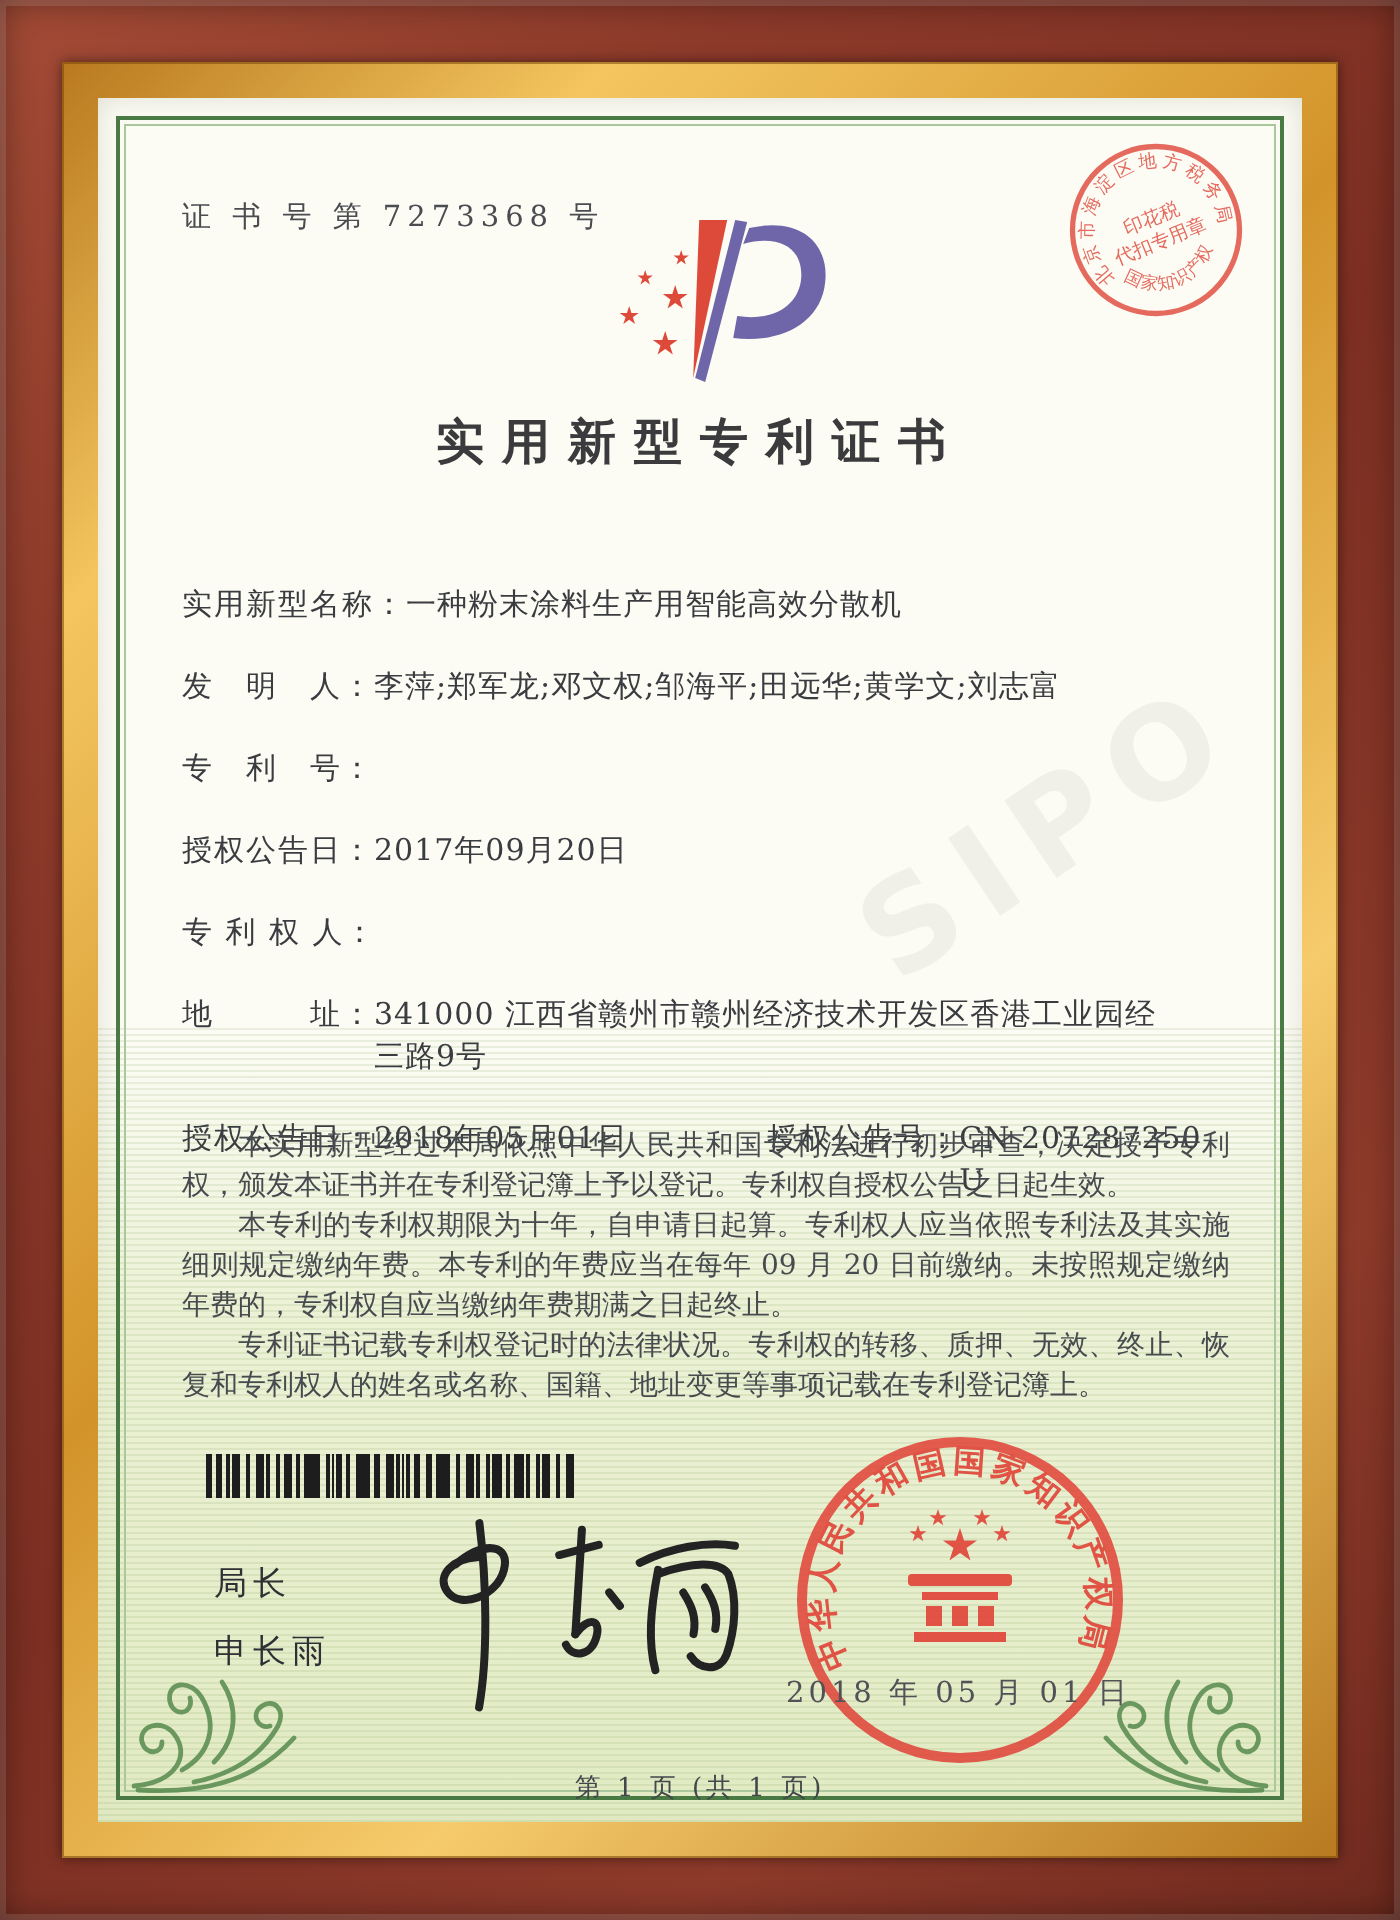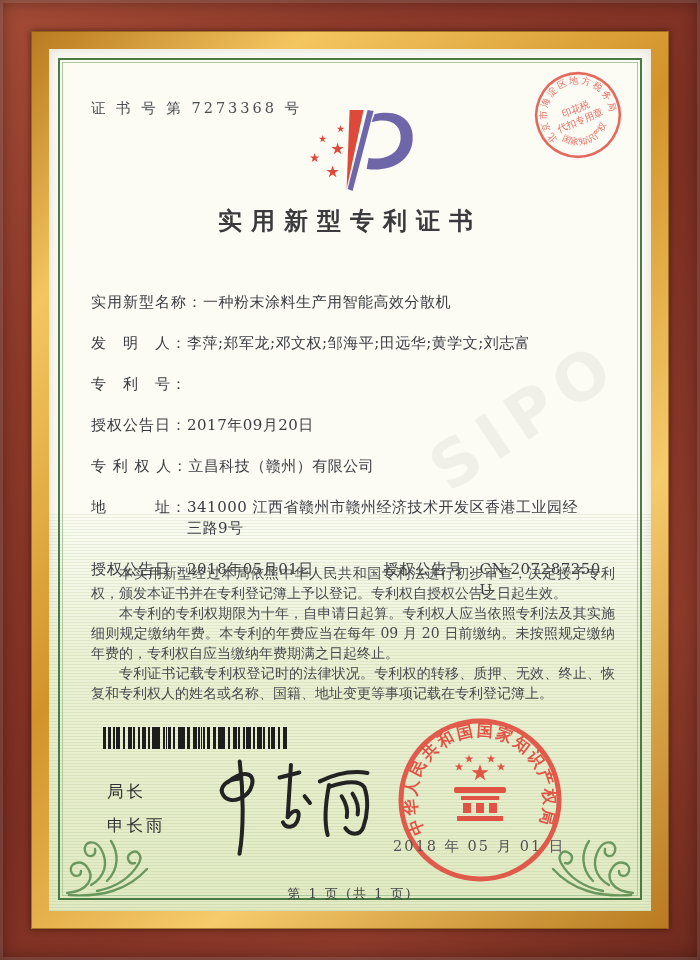--- a/index.html
+++ b/index.html
@@ -139,21 +139,20 @@
           </div>
           <div class="field-row">
             <span class="flabel">专　利　号：</span>
           </div>
           <div class="field-row">
             <span class="flabel">授权公告日：</span>
             <span class="fvalue">2017年09月20日</span>
           </div>
           <div class="field-row">
             <span class="flabel">专 利 权 人：</span>
-            <span class="fvalue">立昌科技（赣州）有限公司</span>
           </div>
           <div class="field-row">
             <span class="flabel">地　　　址：</span>
             <span class="fvalue addr">341000 江西省赣州市赣州经济技术开发区香港工业园经三路9号</span>
           </div>
           <div class="field-row grant-row">
             <span class="grant-left">
               <span class="flabel">授权公告日：</span>
               <span class="fvalue">2018年05月01日</span>
             </span>

